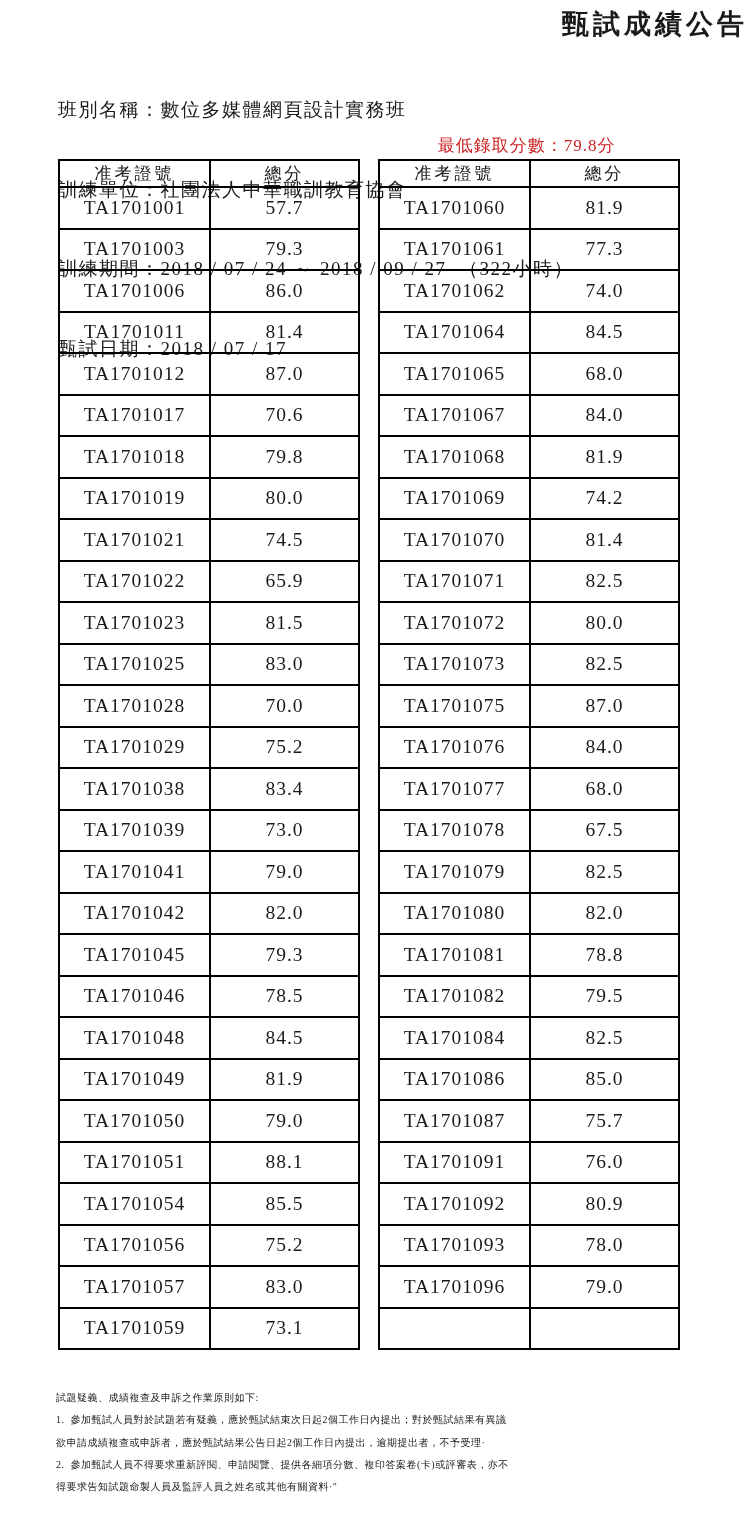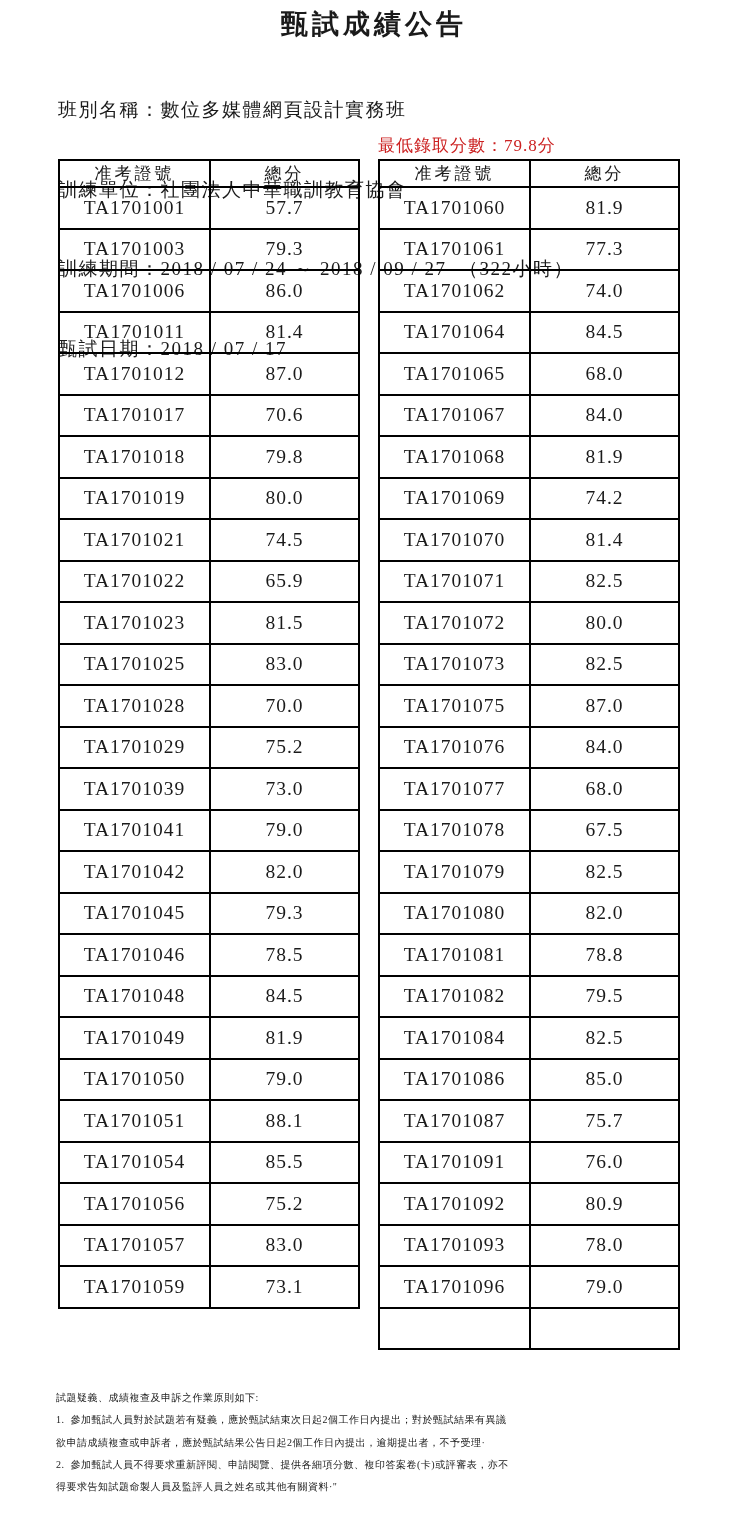--- a/index.html
+++ b/index.html
@@ -6,32 +6,32 @@
   body {
     width:748px; height:1524px;
     font-family:"Liberation Serif","DejaVu Serif",serif;
     color:#1a1a1a;
     -webkit-font-smoothing:antialiased;
   }
   .page { position:relative; width:748px; height:1524px; background:#ffffff; overflow:hidden; }
 
   .doc-title {
     position:absolute; top:6px; left:0; width:748px;
-    text-align:center; font-size:27px; font-weight:bold; letter-spacing:4px;
+    text-align:right; font-size:27px; font-weight:bold; letter-spacing:4px;
   }
 
   .info-block {
     position:absolute; top:44px; left:58px;
     font-size:19px; line-height:26.5px; letter-spacing:1.5px; white-space:pre;
   }
   .info-line { height:26.5px; }
 
   .min-score-note {
     position:absolute; top:134px; left:378px; width:297px;
-    font-size:17px; letter-spacing:1px;
+    text-align:center; font-size:17px; letter-spacing:1px;
   }
 
   table.score-table {
     position:absolute; top:159px;
     border-collapse:collapse; table-layout:fixed;
     width:300px;
   }
   table.score-table.pos-left  { left:58px; }
   table.score-table.pos-right { left:378px; }
   .score-table th, .score-table td {
@@ -132,20 +132,24 @@
         </tr>
         <tr>
           <td>TA1701028</td>
           <td>70.0</td>
         </tr>
         <tr>
           <td>TA1701029</td>
           <td>75.2</td>
         </tr>
         <tr>
+          <td>TA1701038</td>
+          <td>83.4</td>
+        </tr>
+        <tr>
           <td>TA1701039</td>
           <td>73.0</td>
         </tr>
         <tr>
           <td>TA1701041</td>
           <td>79.0</td>
         </tr>
         <tr>
           <td>TA1701042</td>
           <td>82.0</td>

